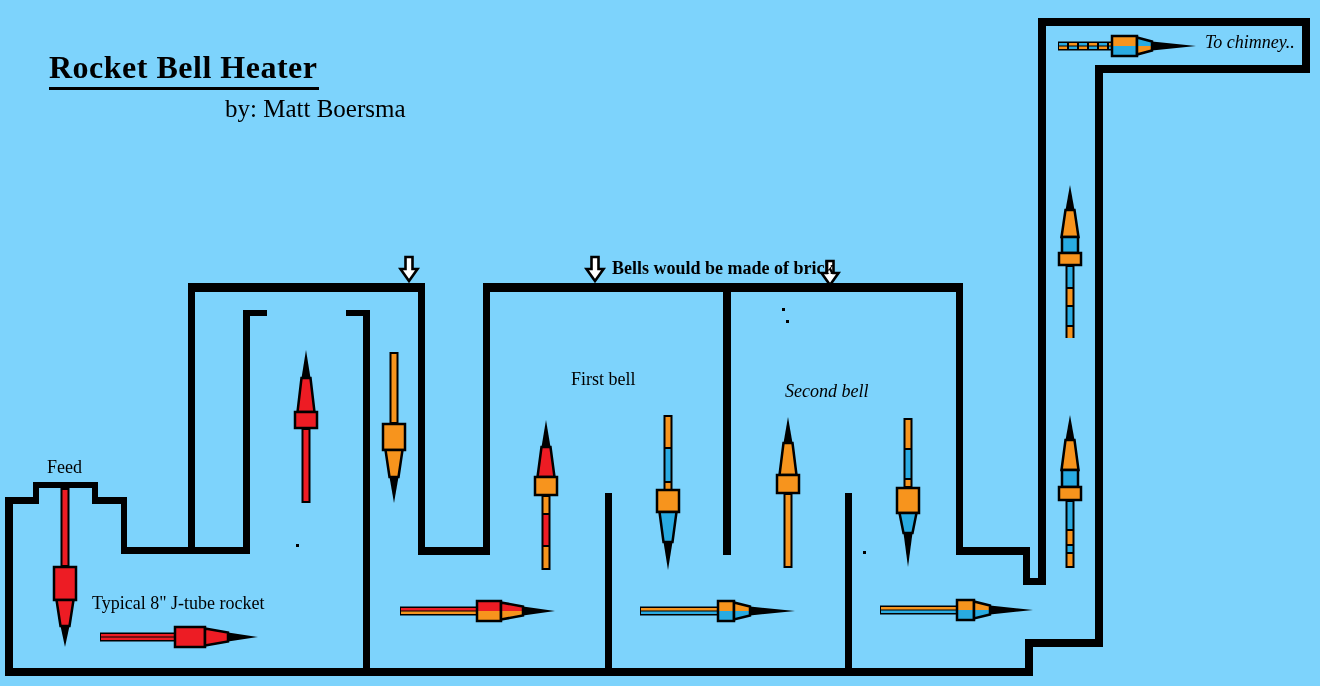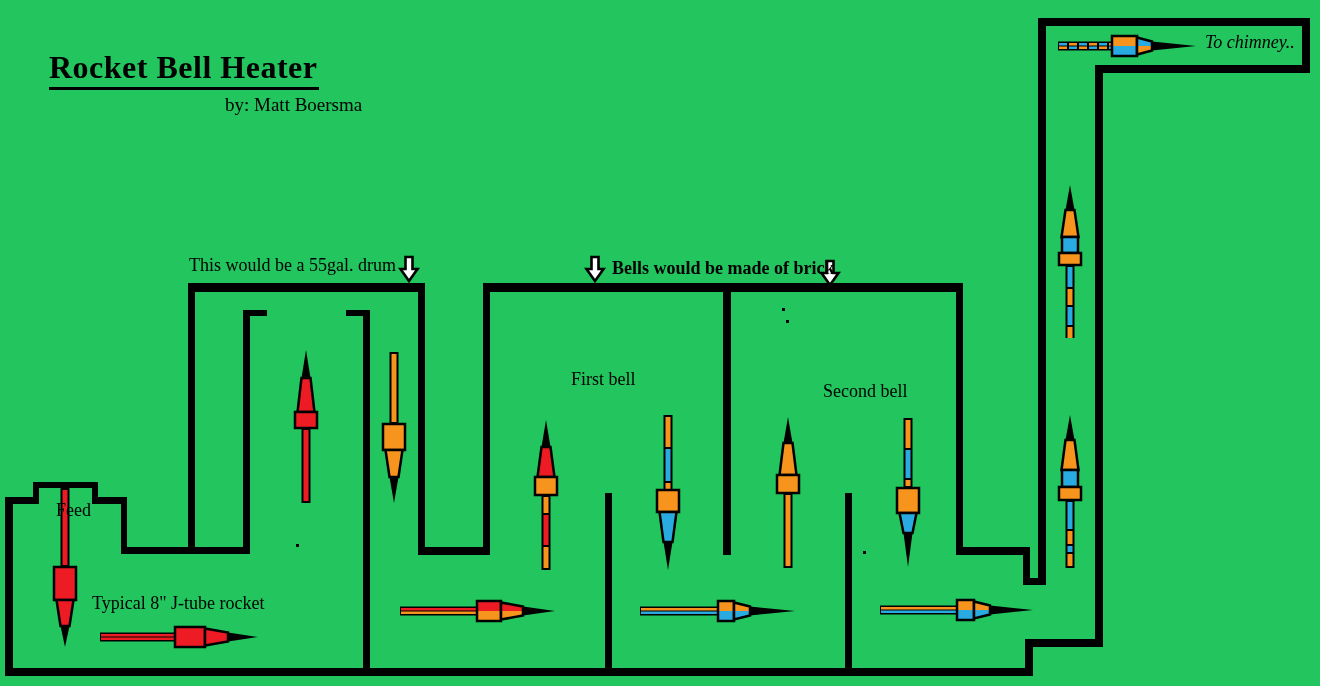--- a/index.html
+++ b/index.html
@@ -1,41 +1,41 @@
 <!DOCTYPE html>
 <html><head>
 <meta charset="utf-8">
 <title>Rocket Bell Heater</title>
 <style>
   html,body{margin:0;padding:0;background:#ffffff;}
   #canvas{
     position:relative;
     width:1320px;height:686px;
-    background:#22c55e;
+    background:#7dd3fc;
     overflow:hidden;
     font-family:"Liberation Serif", serif;
   }
   #diagram-svg{position:absolute;left:0;top:0;}
   .lbl{
     position:absolute;
     color:#000;
     white-space:nowrap;
     font-family:"Liberation Serif", serif;
     font-size:18px;
     line-height:1.1;
   }
   #lbl-title{left:49px;top:50px;font-size:32px;font-weight:bold;letter-spacing:0.5px;}
   #lbl-title .underlined{display:inline-block;border-bottom:3px solid #000;padding:0 2px 2px 0;}
-  #lbl-byline{left:225px;top:95px;font-size:19px;}
-  #lbl-feed{left:56px;top:458px;margin-top:43px;}
+  #lbl-byline{left:225px;top:95px;font-size:25px;}
+  #lbl-feed{left:47px;top:458px;}
   #lbl-jtube{left:92px;top:594px;}
   #lbl-drum{left:189px;top:256px;}
   #lbl-bells{left:612px;top:259px;font-weight:bold;}
   #lbl-bell1{left:571px;top:370px;}
-  #lbl-bell2{left:823px;top:382px;}
+  #lbl-bell2{left:785px;top:382px;font-style:italic;}
   #lbl-chimney{left:1205px;top:33px;font-style:italic;}
 </style>
 </head>
 <body>
 
 <div id="canvas">
   <svg id="diagram-svg" width="1320" height="686" viewBox="0 0 1320 686">
       <rect x="5" y="497" width="8" height="179" fill="#000000"></rect>
       <rect x="5" y="668" width="1028" height="8" fill="#000000"></rect>
       <rect x="5" y="497" width="34" height="7" fill="#000000"></rect>
@@ -222,18 +222,17 @@
         <polygon points="1137,46 1152,46 1152,50.5 1137,54.5" fill="#F7941D"></polygon>
         <polygon points="1137,37.5 1152,41.5 1152,50.5 1137,54.5" fill="none" stroke="#000000" stroke-width="2.5"></polygon>
         <polygon points="1152,41.5 1152,50.5 1196,46" fill="#000000"></polygon>
       </g>
     </svg>
 
   <div class="lbl" id="lbl-title"><span class="underlined">Rocket Bell Heater</span></div>
   <div class="lbl" id="lbl-byline">by: Matt Boersma</div>
   <div class="lbl" id="lbl-feed">Feed</div>
   <div class="lbl" id="lbl-jtube">Typical 8" J-tube rocket</div>
-  <div class="lbl" id="lbl-drum">This would be a 55gal. drum</div>
   <div class="lbl" id="lbl-bells">Bells would be made of brick</div>
   <div class="lbl" id="lbl-bell1">First bell</div>
   <div class="lbl" id="lbl-bell2">Second bell</div>
   <div class="lbl" id="lbl-chimney">To chimney..</div>
 </div>
 
 </body></html>

